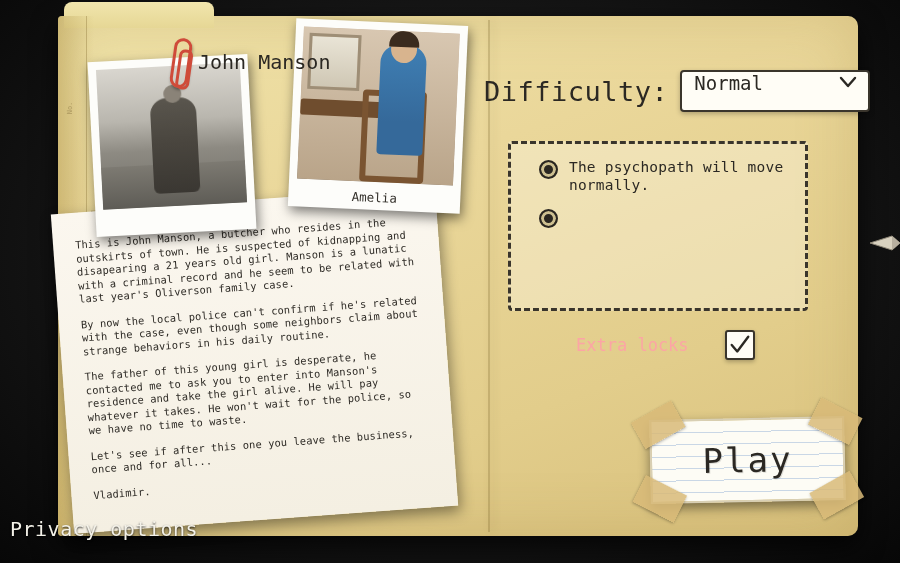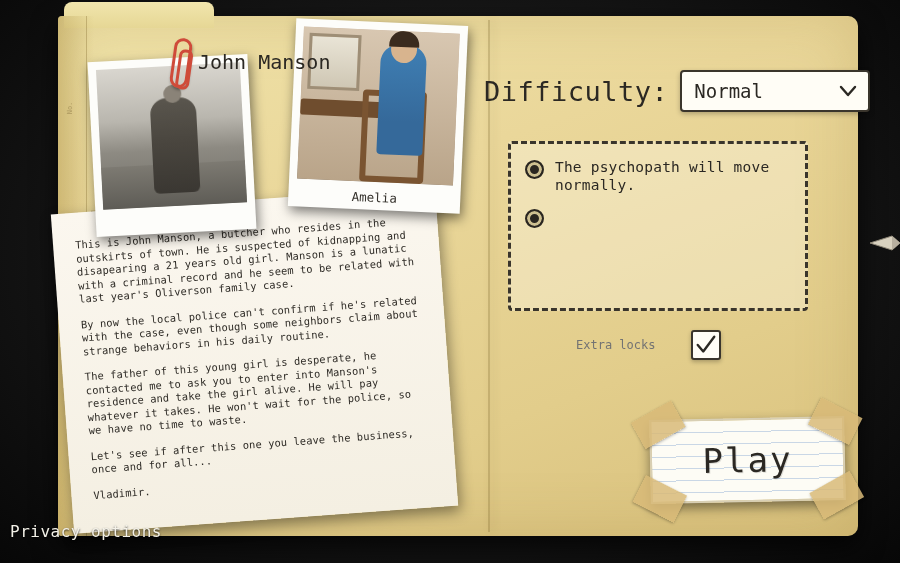--- a/index.html
+++ b/index.html
@@ -225,39 +225,39 @@
     font-size: 27px;
     color: #2b2823;
     font-family: "DejaVu Sans Mono", monospace;
     letter-spacing: .5px;
   }
   .select {
     width: 190px; height: 42px;
     background: #fffdf6;
     border: 2px solid #3a352c;
     border-radius: 4px;
-    display: flex; align-items: center;
+    display: flex; align-items: flex-start;
     justify-content: space-between;
     padding: 0 10px 0 12px;
     box-shadow: 0 2px 5px rgba(0,0,0,.25);
   }
   .select-value {
     font-size: 19px; color: #2b2823;
     font-family: "DejaVu Sans Mono", monospace;
   }
   .chev { width: 20px; height: 20px; }
 
   .info-box {
     position: absolute;
     left: 508px; top: 141px;
     width: 300px; height: 170px;
     background: rgba(255,252,240,.35);
     border: 3px dashed #3a352c;
     border-radius: 4px;
-    padding: 14px 12px 0 14px;
+    padding: 14px 12px 0 28px;
   }
   .info-item {
     display: flex; align-items: flex-start; gap: 11px;
     margin-bottom: 13px;
   }
   .bullet {
     flex: 0 0 auto;
     width: 19px; height: 19px;
     border-radius: 50%;
     background: #2a2620;
@@ -272,21 +272,21 @@
     font-family: "DejaVu Sans Mono", monospace;
     letter-spacing: .2px;
   }
 
   .extra-row {
     position: absolute;
     left: 576px; top: 330px;
     display: flex; align-items: center; gap: 36px;
   }
   .extra-label {
-    font-size: 12px; color: #737373;
+    font-size: 17px; color: #fca5a5;
     font-family: "DejaVu Sans Mono", monospace;
   }
   .checkbox {
     width: 30px; height: 30px;
     background: #fffdf6;
     border: 2px solid #3a352c;
     border-radius: 3px;
     display: flex; align-items: center; justify-content: center;
     box-shadow: 0 2px 4px rgba(0,0,0,.25);
   }
@@ -327,21 +327,21 @@
     position: absolute;
     right: 0; top: 230px;
     width: 30px; height: 26px;
   }
   .pencil svg { width: 30px; height: 26px; }
 
   
   .privacy {
     position: absolute;
     left: 10px; bottom: 22px;
-    font-size: 16px;
+    font-size: 20px;
     color: #f3f1e8;
     font-family: "DejaVu Sans Mono", monospace;
     letter-spacing: .5px;
     text-shadow: 0 1px 2px rgba(0,0,0,.8);
   }
 </style>
 </head>
 <body>
 
 <div id="stage">

